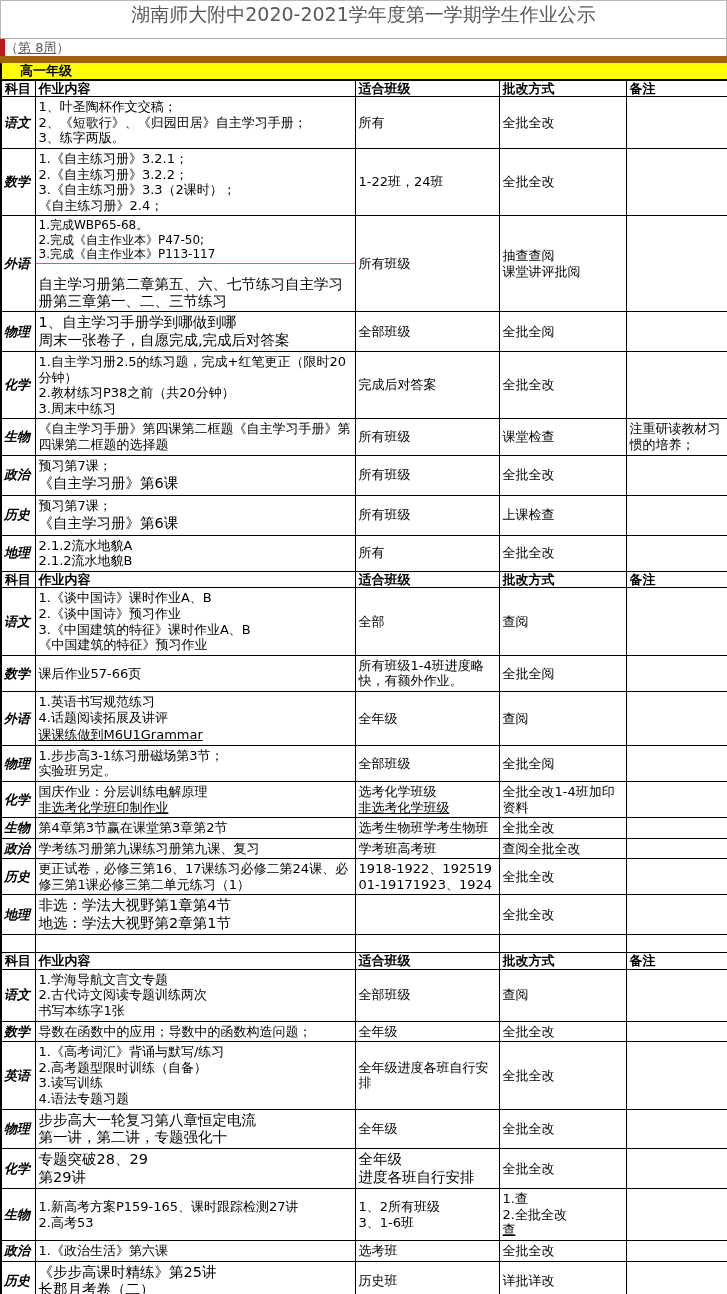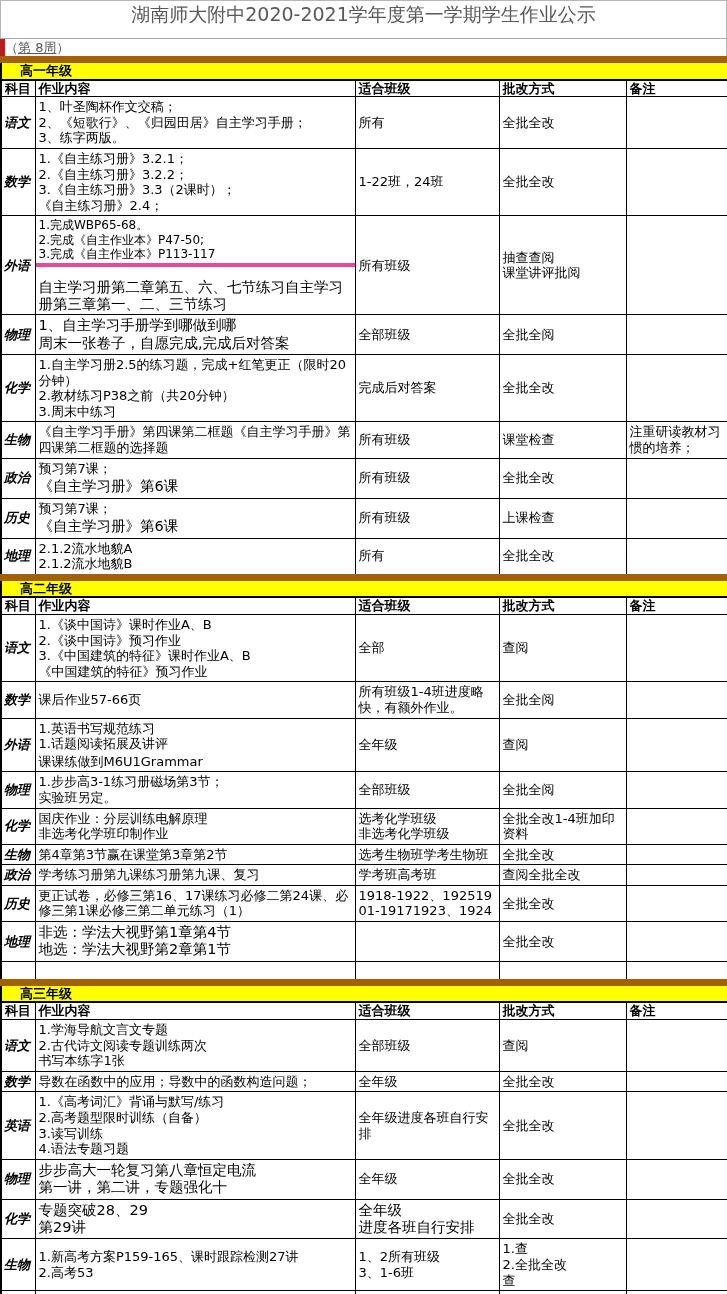--- a/index.html
+++ b/index.html
@@ -13,25 +13,25 @@
   table{width:727px;border-collapse:collapse;table-layout:fixed;border:2px solid #000;}
   td{border:1px solid #000;padding:1px 3px;vertical-align:middle;font-size:13px;line-height:1.2;
      overflow:hidden;position:relative;word-break:break-all;}
   tr.band td{background:var(--band,#FFFF00);font-weight:bold;font-size:13px;height:15px;padding:0 18px;
      border-top:7px solid #a16207;border-bottom:2px solid #000;}
   tr.head td{font-weight:bold;font-size:13px;height:14px;padding:0 3px;margin-top:38px;}
   tr.spacer td{height:15px;}
   td.subject{font-weight:bold;padding:1px 2px;}
   td.subject .line{font-weight:bold;font-style:italic;}
   .block{padding:1px 0;}
-  .block.sep{border-top:4px solid #ec4899;margin:0 -3px;padding:12px 3px 0;}
+  .block.sep{border-top:1px solid #ec4899;margin:0 -3px;padding:12px 3px 0;}
   .s-s .line{font-size:12px;}
   .s-m .line{font-size:13px;}
   .s-l .line{font-size:14.5px;}
-  .line.u{}
+  .line.u{text-decoration:underline;}
 </style>
 </head>
 <body style="--band: #FFFF00; --marker: #00A000; --title: #595959;">
 
 <div class="sheet">
   <div class="title">湖南师大附中2020-2021学年度第一学期学生作业公示</div>
   <div class="subtitle"><span>（</span><span class="u">第 8周</span><span>）</span></div>
   <table>
     <colgroup>
       <col style="width:34px">
@@ -276,23 +276,20 @@
               <div class="line">所有</div>
             </div>
           </td>
           <td class="method">
             <div class="block s-m">
               <div class="line">全批全改</div>
             </div>
           </td>
           <td class="note"></td>
         </tr>
-        <tr class="band">
-          <td colspan="5">高二年级</td>
-        </tr>
         <tr class="head">
           <td>科目</td>
           <td>作业内容</td>
           <td>适合班级</td>
           <td>批改方式</td>
           <td>备注</td>
         </tr>
         <tr>
           <td class="subject">
             <div class="block s-m">
@@ -344,21 +341,21 @@
         </tr>
         <tr>
           <td class="subject">
             <div class="block s-m">
               <div class="line">外语</div>
             </div>
           </td>
           <td class="content">
             <div class="block s-m">
               <div class="line">1.英语书写规范练习</div>
-              <div class="line">1.话题阅读拓展及讲评</div>
+              <div class="line">4.话题阅读拓展及讲评</div>
             </div>
             <div class="block s-m">
               <div class="line u">课课练做到M6U1Grammar</div>
             </div>
           </td>
           <td class="classes">
             <div class="block s-m">
               <div class="line">全年级</div>
             </div>
           </td>
@@ -506,23 +503,20 @@
             </div>
           </td>
           <td class="note"></td>
         </tr>
         <tr class="spacer">
           <td class="subject"></td>
           <td class="content"></td>
           <td class="classes"></td>
           <td class="method"></td>
           <td class="note"></td>
-        </tr>
-        <tr class="band">
-          <td colspan="5">高三年级</td>
         </tr>
         <tr class="head">
           <td>科目</td>
           <td>作业内容</td>
           <td>适合班级</td>
           <td>批改方式</td>
           <td>备注</td>
         </tr>
         <tr>
           <td class="subject">

